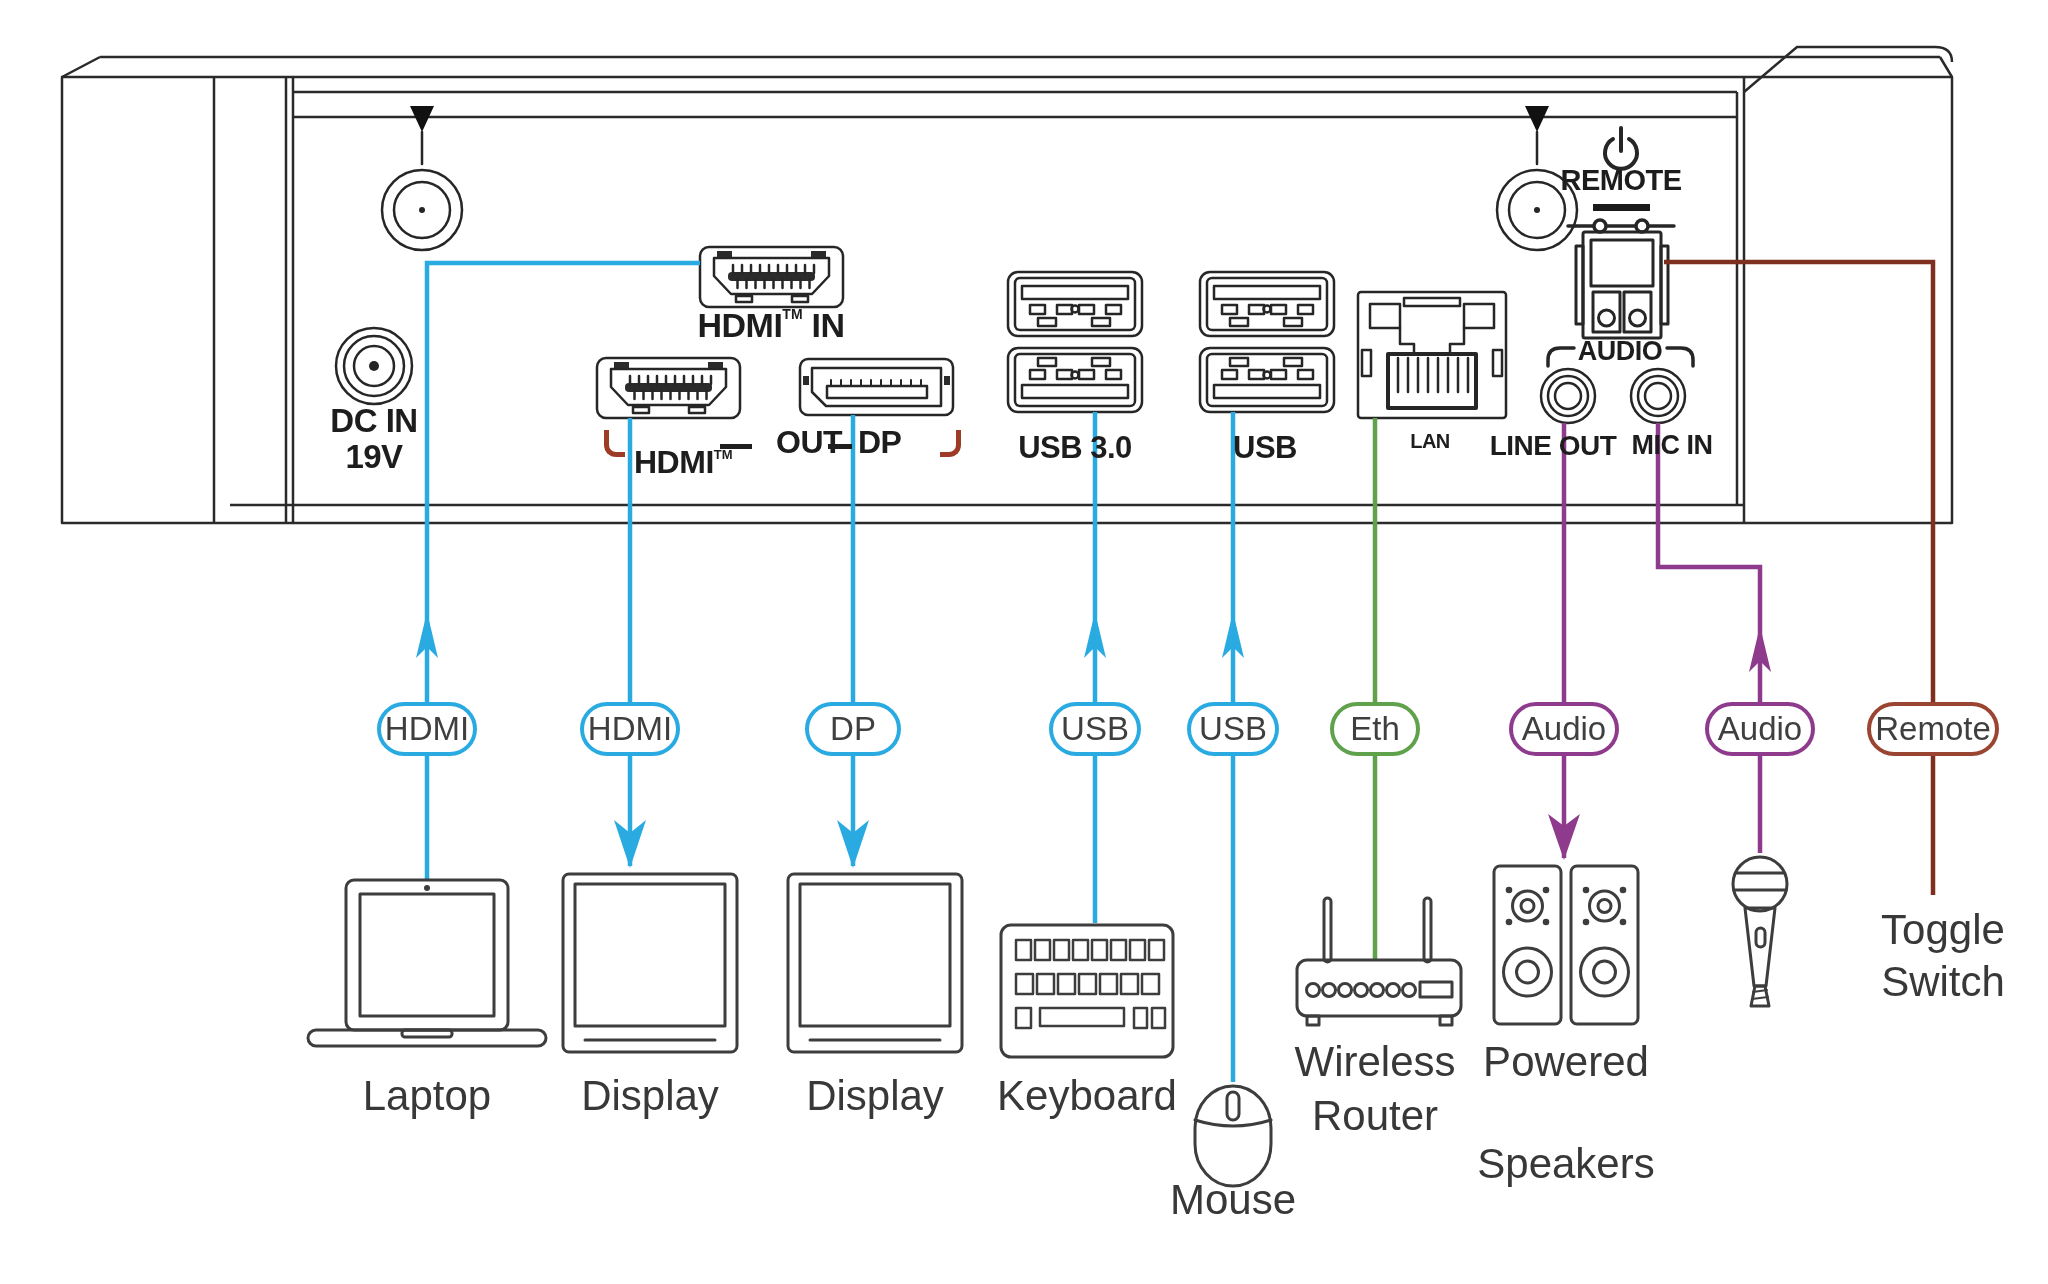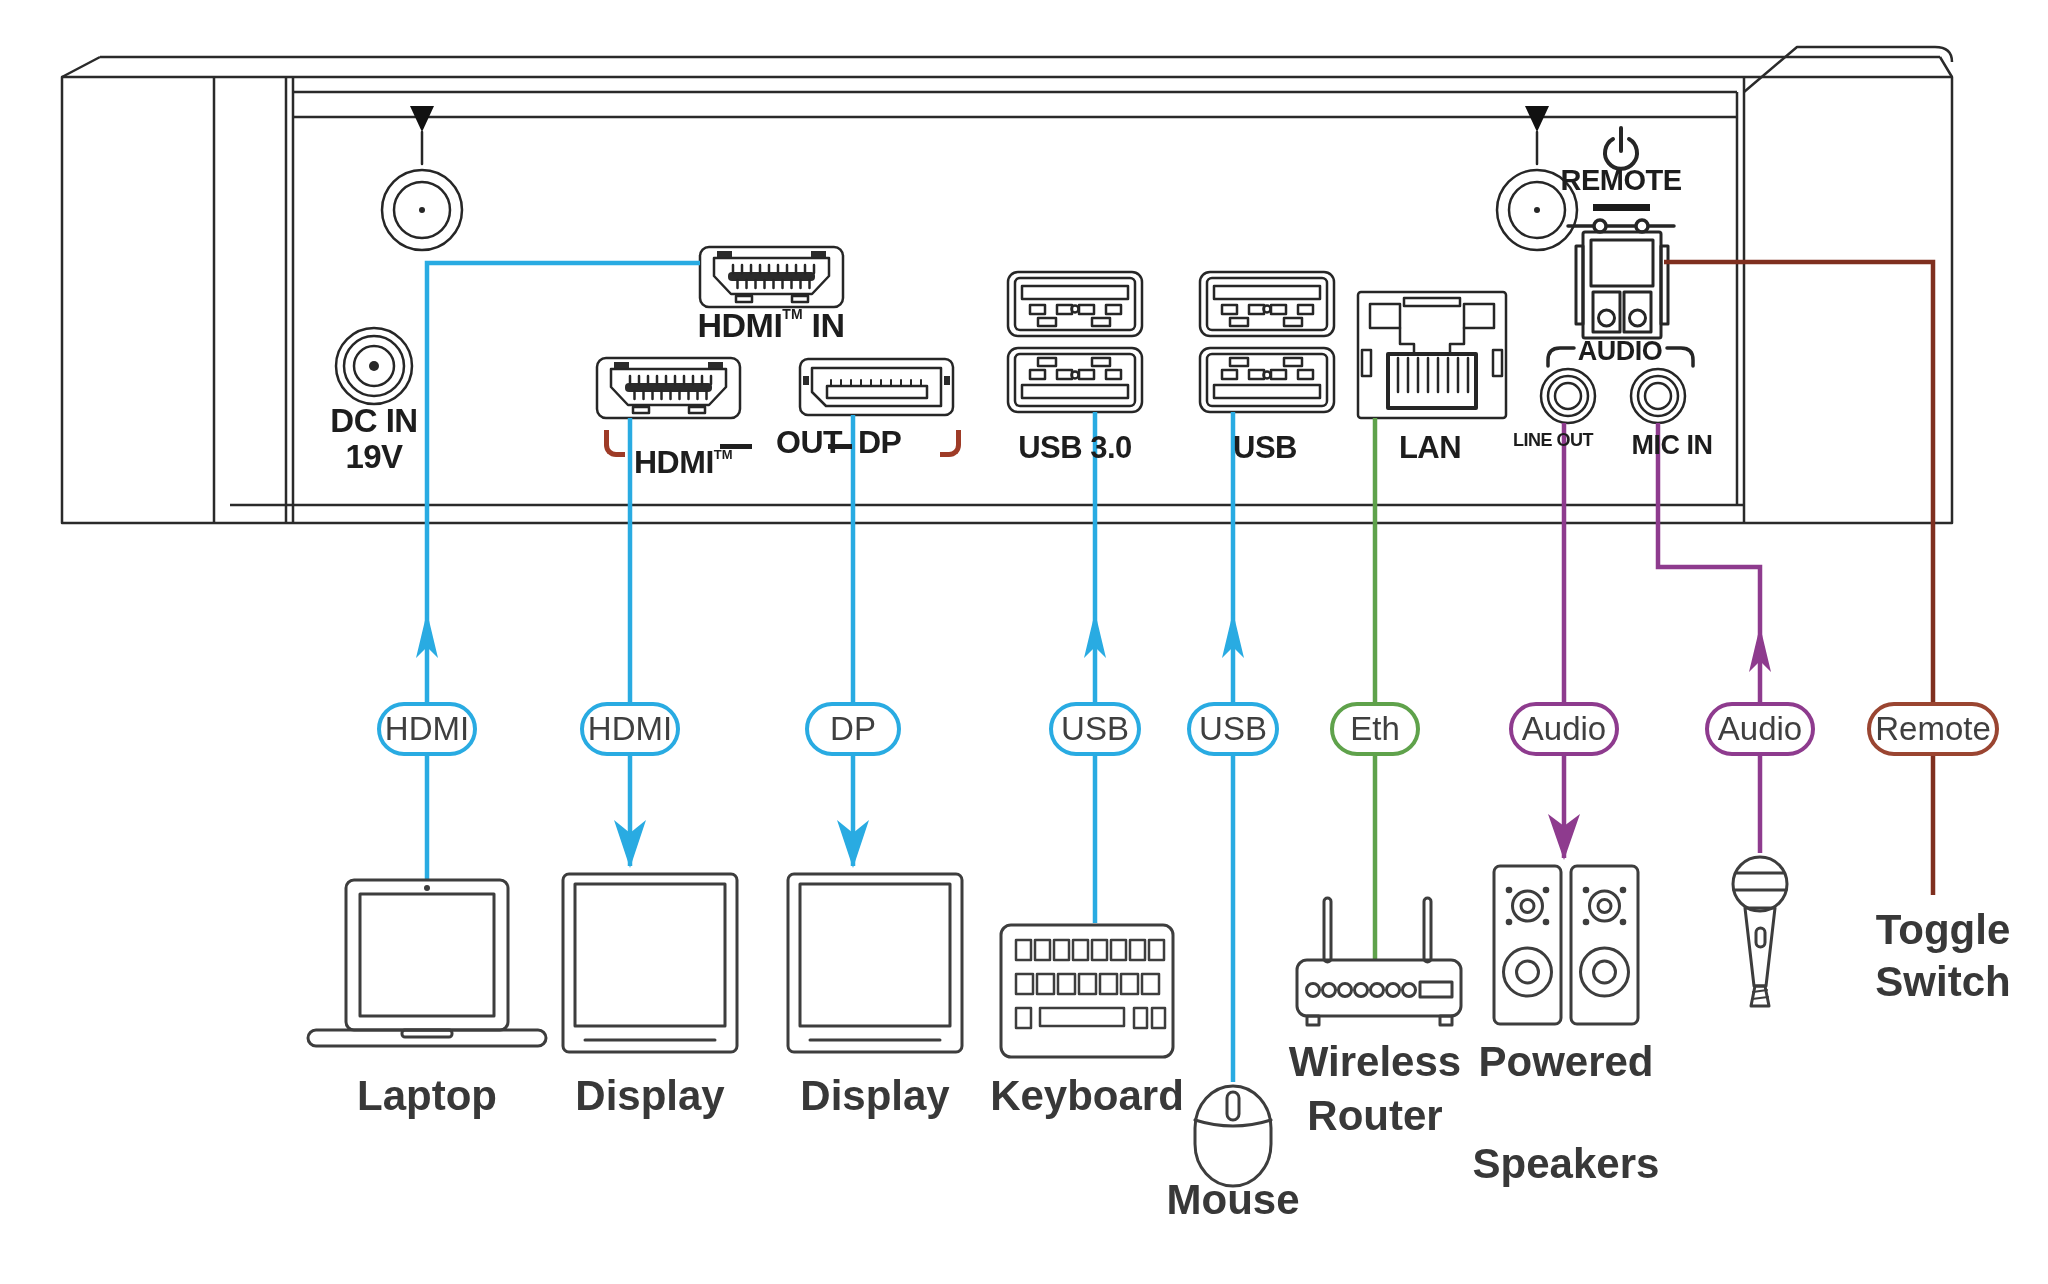--- a/index.html
+++ b/index.html
@@ -1,21 +1,21 @@
 <!DOCTYPE html>
 <html><head>
 <meta charset="utf-8">
 <style>
   html,body{margin:0;padding:0;background:#fff;}
   #canvas{position:relative;width:2048px;height:1284px;background:#fff;overflow:hidden;
           font-family:"Liberation Sans",sans-serif;}
   #lineart{position:absolute;left:0;top:0;}
   .plabel{position:absolute;transform:translateX(-50%);font-weight:700;color:#1d1d1d;
           white-space:nowrap;letter-spacing:-0.5px;}
-  .dlabel{position:absolute;transform:translateX(-50%);font-weight:700;color:#383838;
+  .dlabel{position:absolute;transform:translateX(-50%);font-weight:400;color:#383838;
           font-size:42px;white-space:nowrap;}
   .pill{position:absolute;transform:translateX(-50%);background:#fff;border:4px solid #29ABE2;
         border-radius:30px;height:54px;box-sizing:border-box;display:flex;align-items:center;
         justify-content:center;font-size:33px;color:#3f3f3f;white-space:nowrap;}
   .sup{font-size:14px;vertical-align:18px;letter-spacing:0;}
   .sup2{font-size:13px;vertical-align:14px;letter-spacing:0;}
   .dash{position:absolute;height:5px;background:#1f1f1f;}
   .hook{position:absolute;width:16px;height:22px;border:0 solid #9E3B27;}
   .hook.l{border-left-width:5px;border-bottom-width:5px;border-bottom-left-radius:12px;}
   .hook.r{border-right-width:5px;border-bottom-width:5px;border-bottom-right-radius:12px;}
@@ -290,24 +290,24 @@
   <div class="plabel" style="left:634px;top:424px;font-size:32px;transform:none;margin-top:20px;"><span>HDMI</span><span class="sup2">TM</span></div>
   <div class="dash" style="left:720px;top:444px;width:32px;"></div>
   <div class="plabel" style="left:758px;top:424px;font-size:32px;transform:none;margin-left:18px;">OUT</div>
   <div class="dash" style="left:828px;top:444px;width:24px;"></div>
   <div class="plabel" style="left:858px;top:424px;font-size:32px;transform:none;">DP</div>
   <div class="hook r" style="left: 940px; top: 430px; border-color: rgb(158, 59, 39);"></div>
 </div>
 
 <div class="plabel" style="left:1075px;top:430px;font-size:31px;">USB 3.0</div>
 <div class="plabel" style="left:1265px;top:430px;font-size:31px;">USB</div>
-<div class="plabel" style="left:1430px;top:430px;font-size:31px;">LAN</div>
+<div class="plabel" style="left:1430px;top:430px;font-size:20px;">LAN</div>
 <div class="plabel" style="left:1621px;top:164px;font-size:29px;">REMOTE</div>
 <div class="plabel" style="left:1620px;top:336px;font-size:27px;">AUDIO</div>
-<div class="plabel" style="left:1553px;top:430px;font-size:18px;">LINE OUT</div>
+<div class="plabel" style="left:1553px;top:430px;font-size:28px;">LINE OUT</div>
 <div class="plabel" style="left:1672px;top:430px;font-size:27px;">MIC IN</div>
 
 <div class="pill" style="left: 427px; top: 702px; width: 100px; border-color: rgb(41, 171, 226);">
       <span>HDMI</span>
     </div>
 <div class="pill" style="left: 630px; top: 702px; width: 100px; border-color: rgb(41, 171, 226);">
       <span>HDMI</span>
     </div>
 <div class="pill" style="left: 853px; top: 702px; width: 96px; border-color: rgb(41, 171, 226);">
       <span>DP</span>

